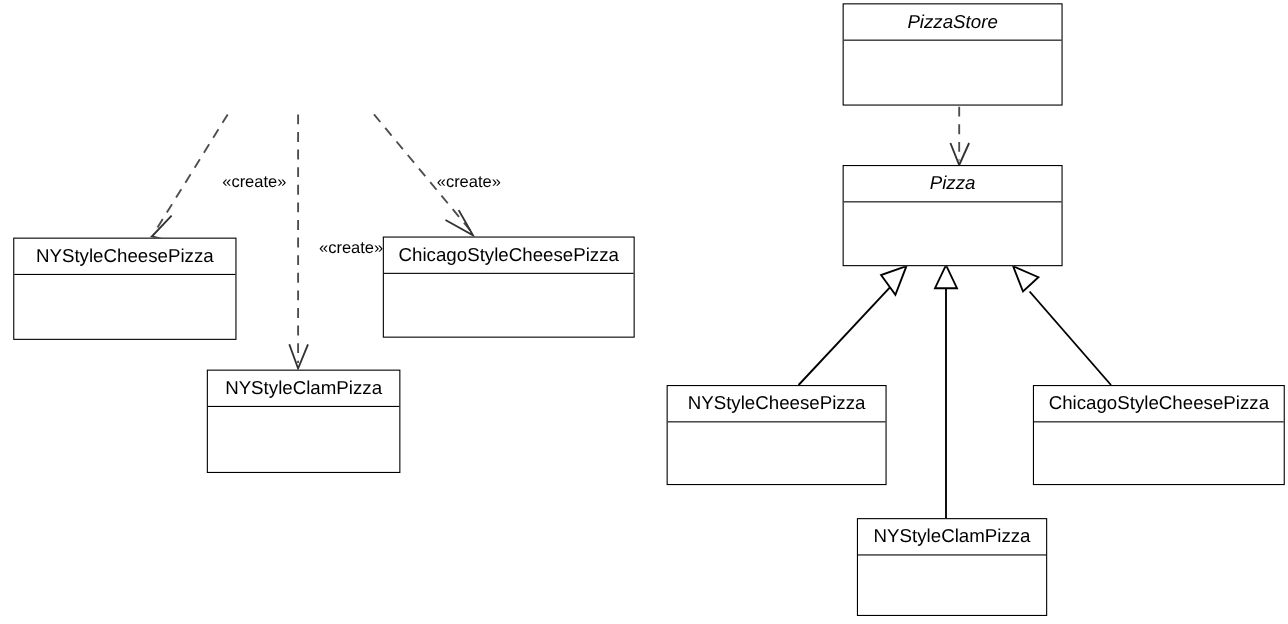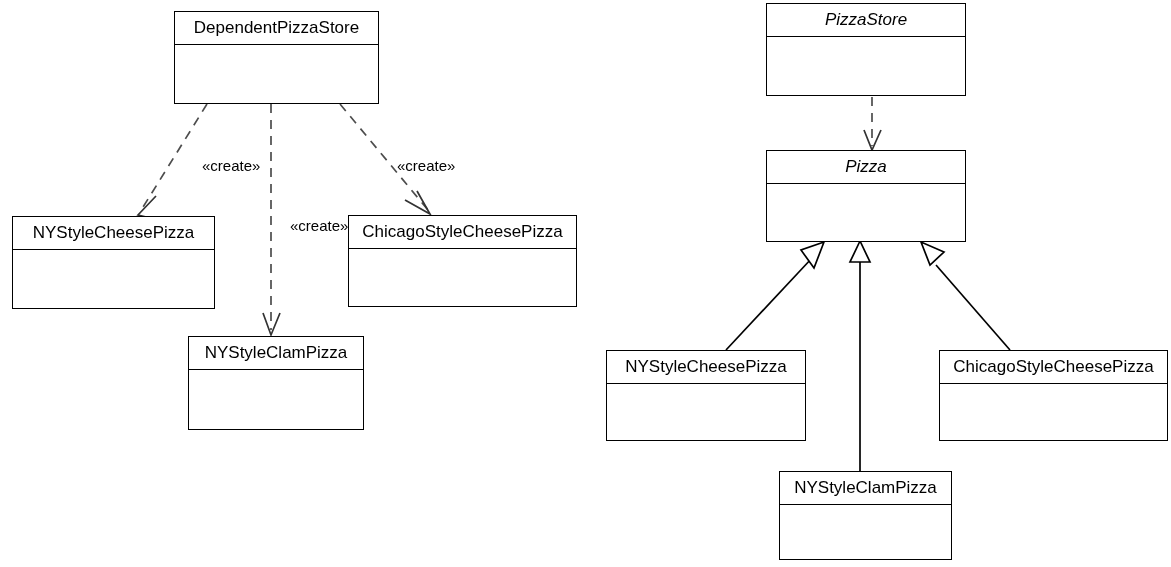--- a/index.html
+++ b/index.html
@@ -126,24 +126,20 @@
       <line class="gen-line" x1="860" y1="471" x2="860" y2="258"></line>
       <polygon class="gen-head" points="860,241 850,262 870,262"></polygon>
     </g>
 
     <g>
       <line class="gen-line" x1="1010" y1="350" x2="936" y2="265"></line>
       <polygon class="gen-head" points="921,242 930,265 944,252"></polygon>
     </g>
   </svg>
 
-  <div class="uml-class" style="left:174px; top:11px; width:205px; height:93px;">
-    <div class="title-row">DependentPizzaStore</div>
-    <div class="attr-row"></div>
-  </div>
 
   <div class="uml-class" style="left:12px; top:216px; width:203px; height:93px;">
     <div class="title-row">NYStyleCheesePizza</div>
     <div class="attr-row"></div>
   </div>
 
   <div class="uml-class" style="left:348px; top:215px; width:229px; height:92px;">
     <div class="title-row">ChicagoStyleCheesePizza</div>
     <div class="attr-row"></div>
   </div>

